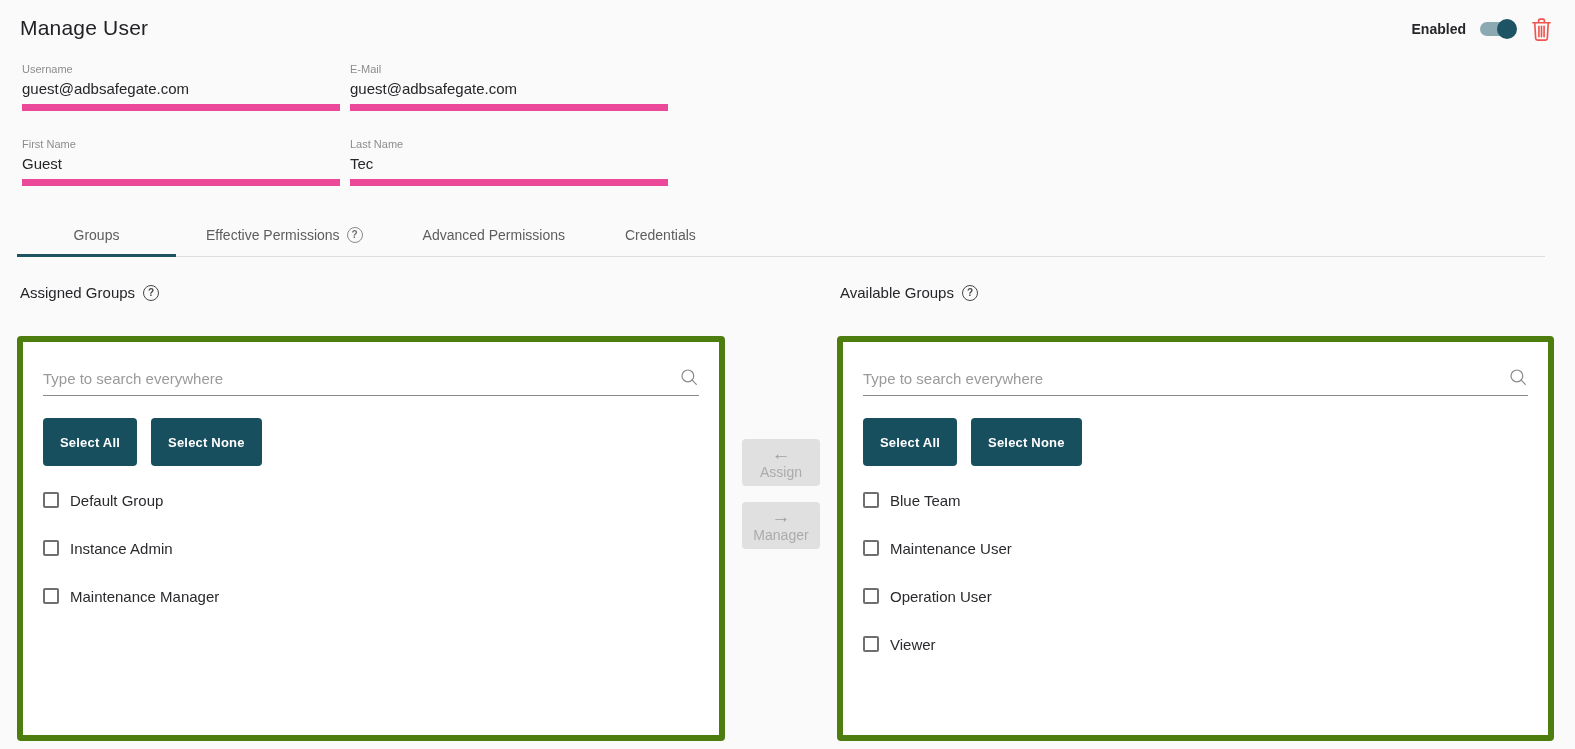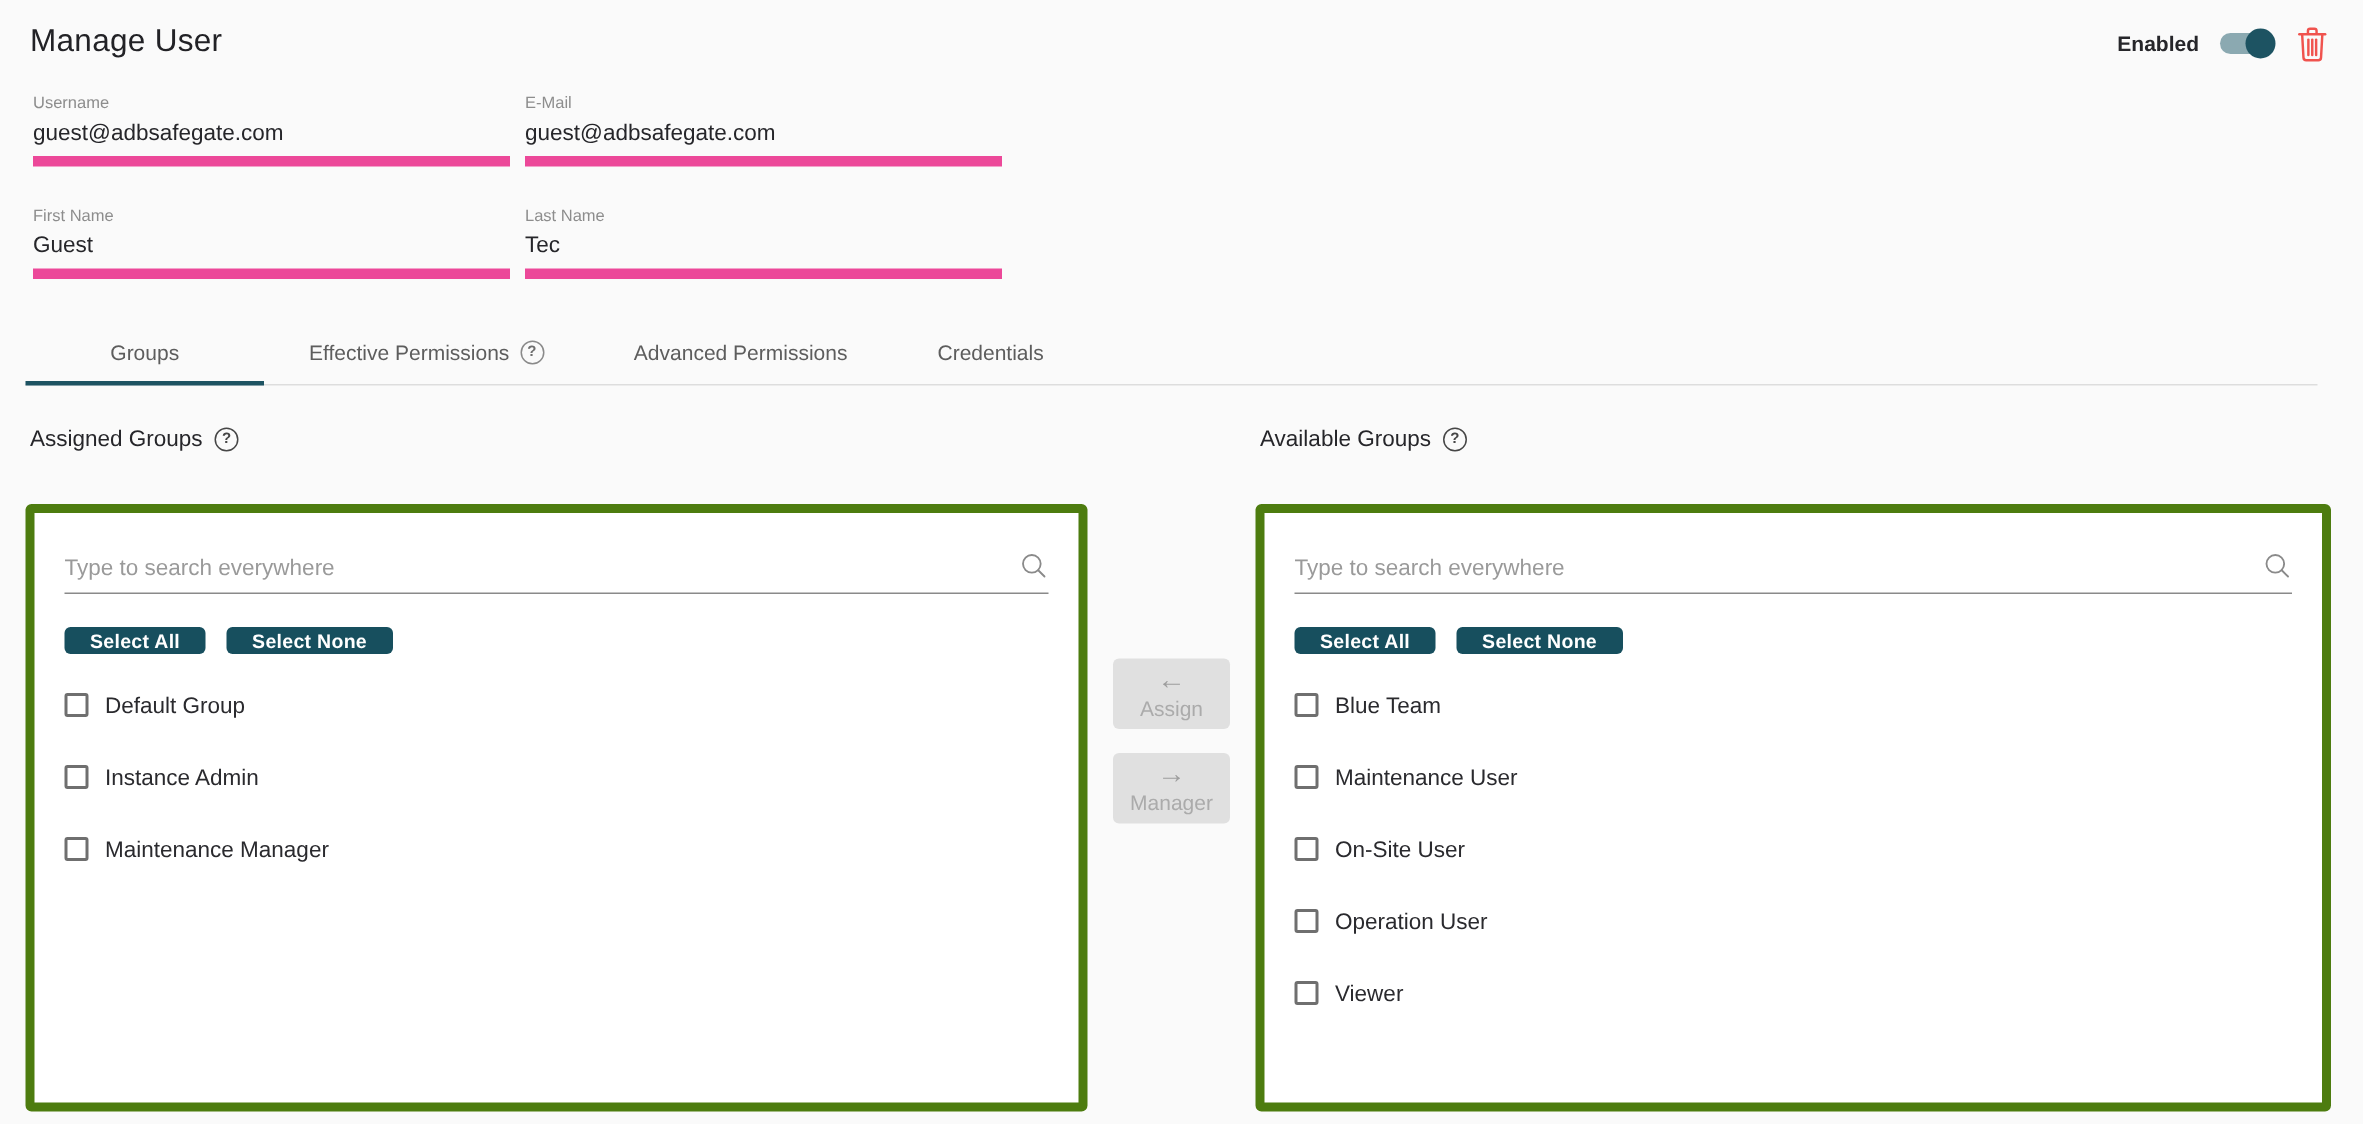--- a/index.html
+++ b/index.html
@@ -73,21 +73,21 @@
   }
 
   .search-row { display: flex; align-items: flex-end; border-bottom: 1px solid #8a8a8a; padding: 4px 0 8px 0; }
   .search-input { flex: 1; border: none; outline: none; background: transparent; font-size: 15px; color: #26262a; font-family: inherit; }
   .search-input::placeholder { color: #9a9a9a; }
   .search-icon { flex: none; display: flex; }
 
   .btn-row { display: flex; gap: 14px; margin-top: 22px; }
   .btn-teal {
     background: #174f5e; color: #fff; border: none; border-radius: 4px;
-    height: 18px; padding: 0 17px; font-size: 13px; font-weight: 700;
+    height: 48px; padding: 0 17px; font-size: 13px; font-weight: 700;
     font-family: inherit; cursor: pointer; letter-spacing: .2px;
   }
 
   .panel-list { margin-top: 10px; }
   .check-row { display: flex; align-items: center; gap: 11px; height: 48px; cursor: pointer; }
   .checkbox { width: 16px; height: 16px; border: 2px solid #6f6f6f; border-radius: 2px; background: #fff; flex: none; }
   .check-label { font-size: 15px; color: #2a2a2e; }
 
   .btn-gray {
     width: 78px; height: 47px; background: #e0e0e0; border: none; border-radius: 4px;
@@ -234,24 +234,20 @@
           <label class="check-row">
             <span class="checkbox"></span>
             <span class="check-label">Blue Team</span>
           </label>
 
           <label class="check-row">
             <span class="checkbox"></span>
             <span class="check-label">Maintenance User</span>
           </label>
 
-          <label class="check-row">
-            <span class="checkbox"></span>
-            <span class="check-label">On-Site User</span>
-          </label>
 
           <label class="check-row">
             <span class="checkbox"></span>
             <span class="check-label">Operation User</span>
           </label>
 
 
           <label class="check-row">
             <span class="checkbox"></span>
             <span class="check-label">Viewer</span>

